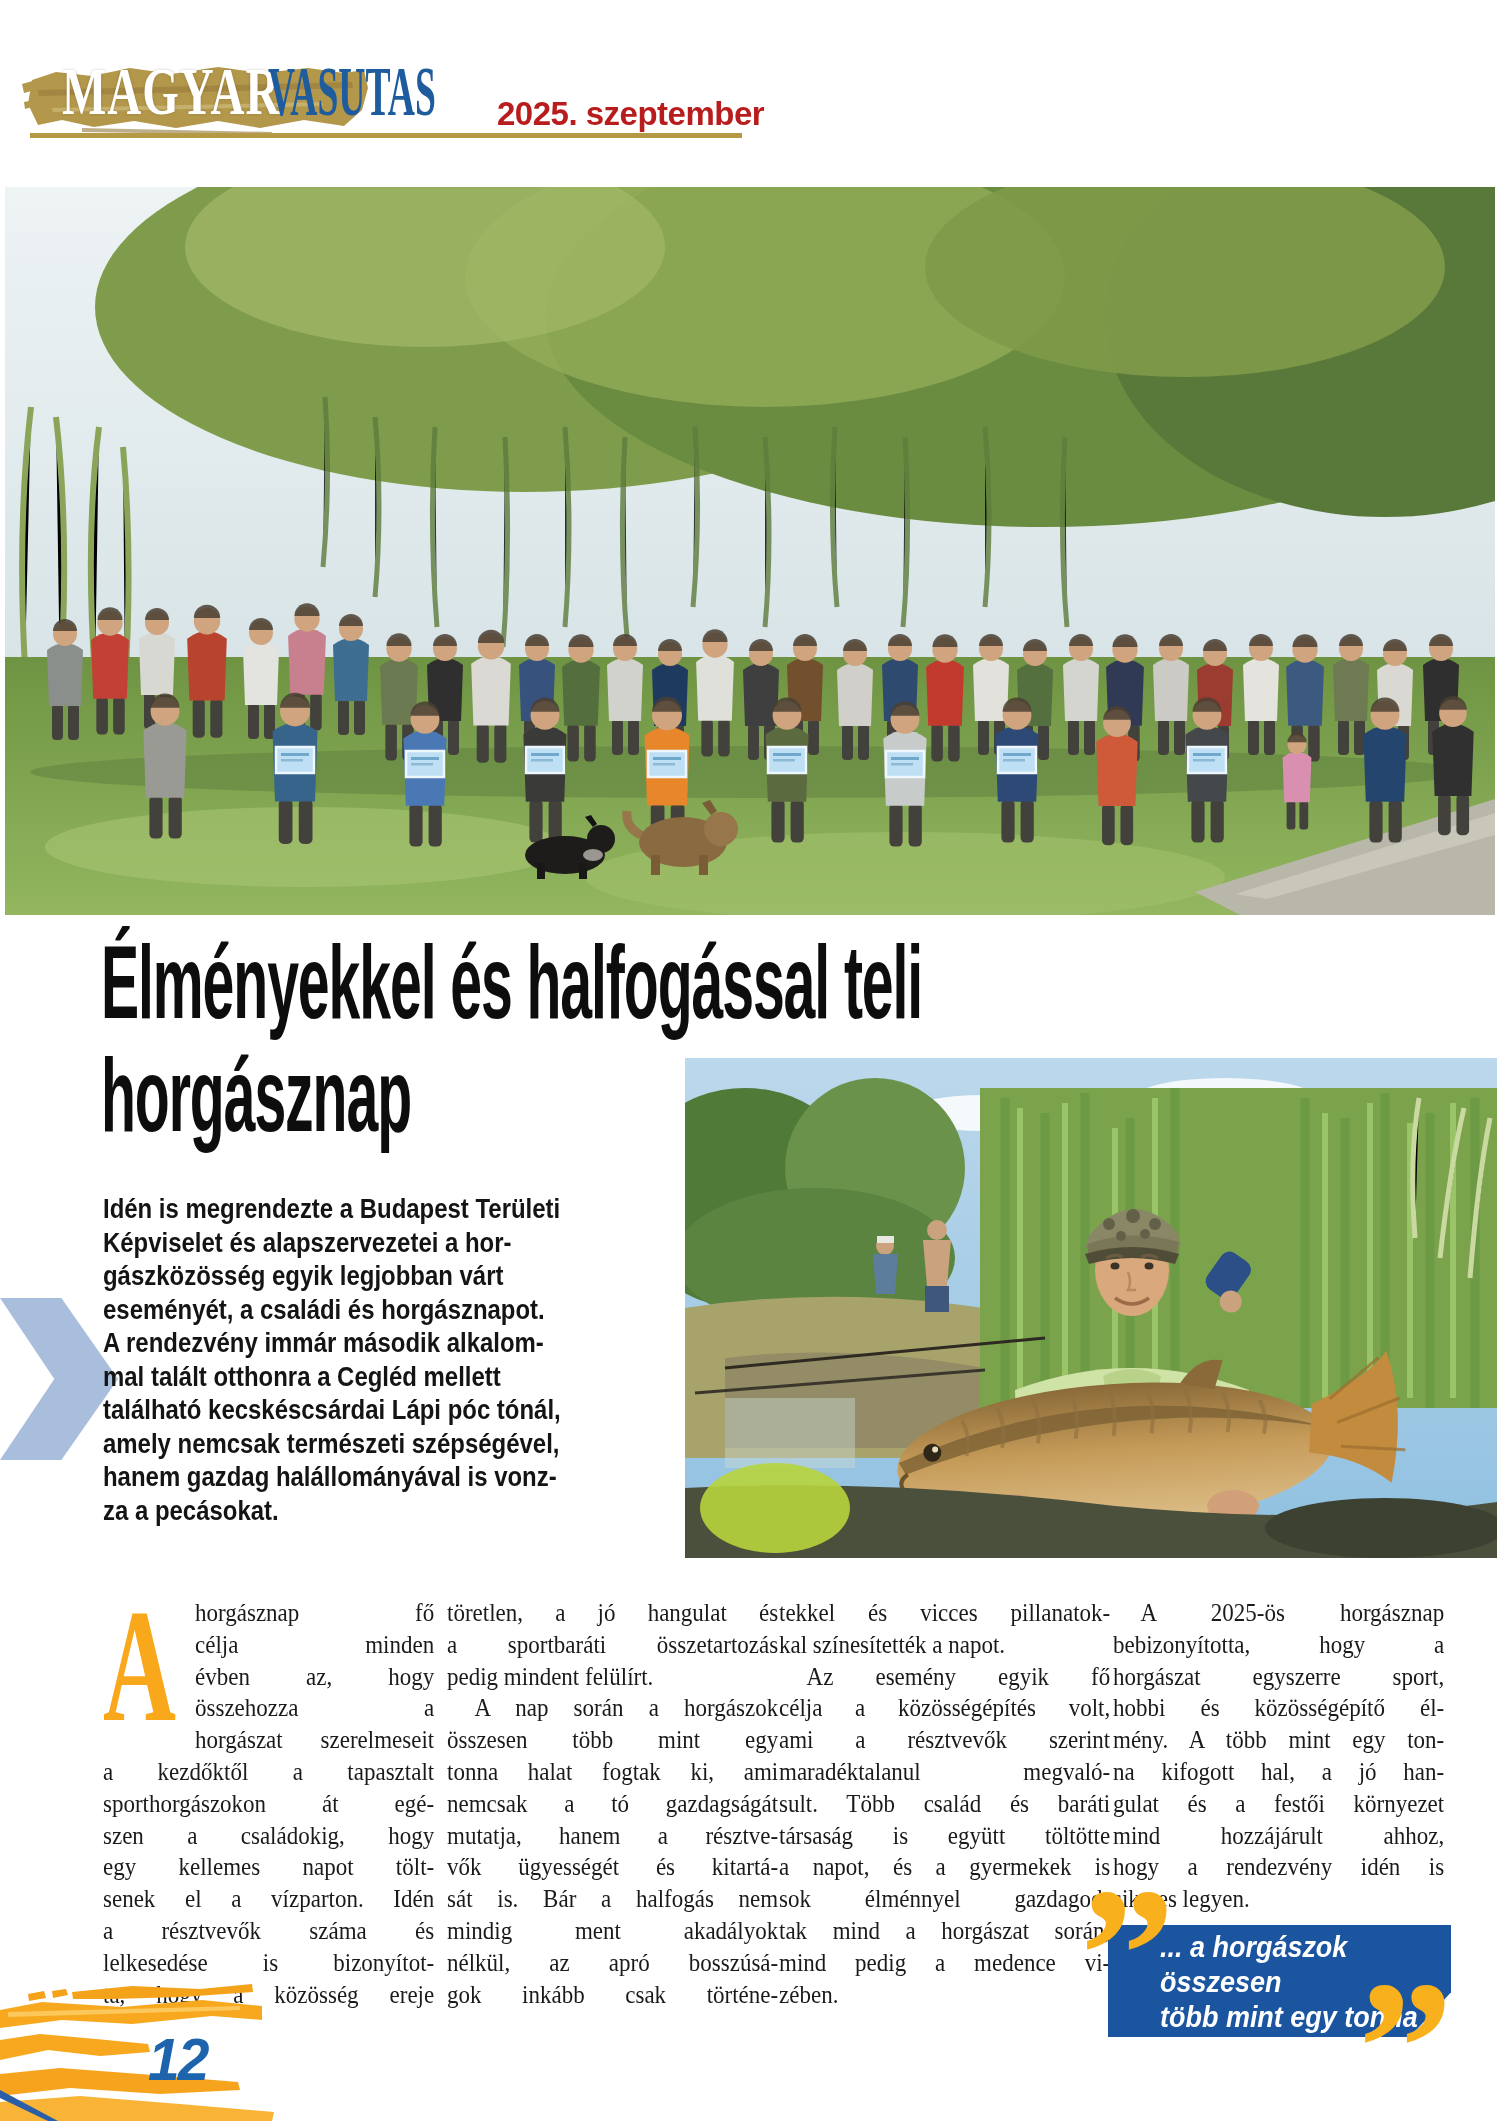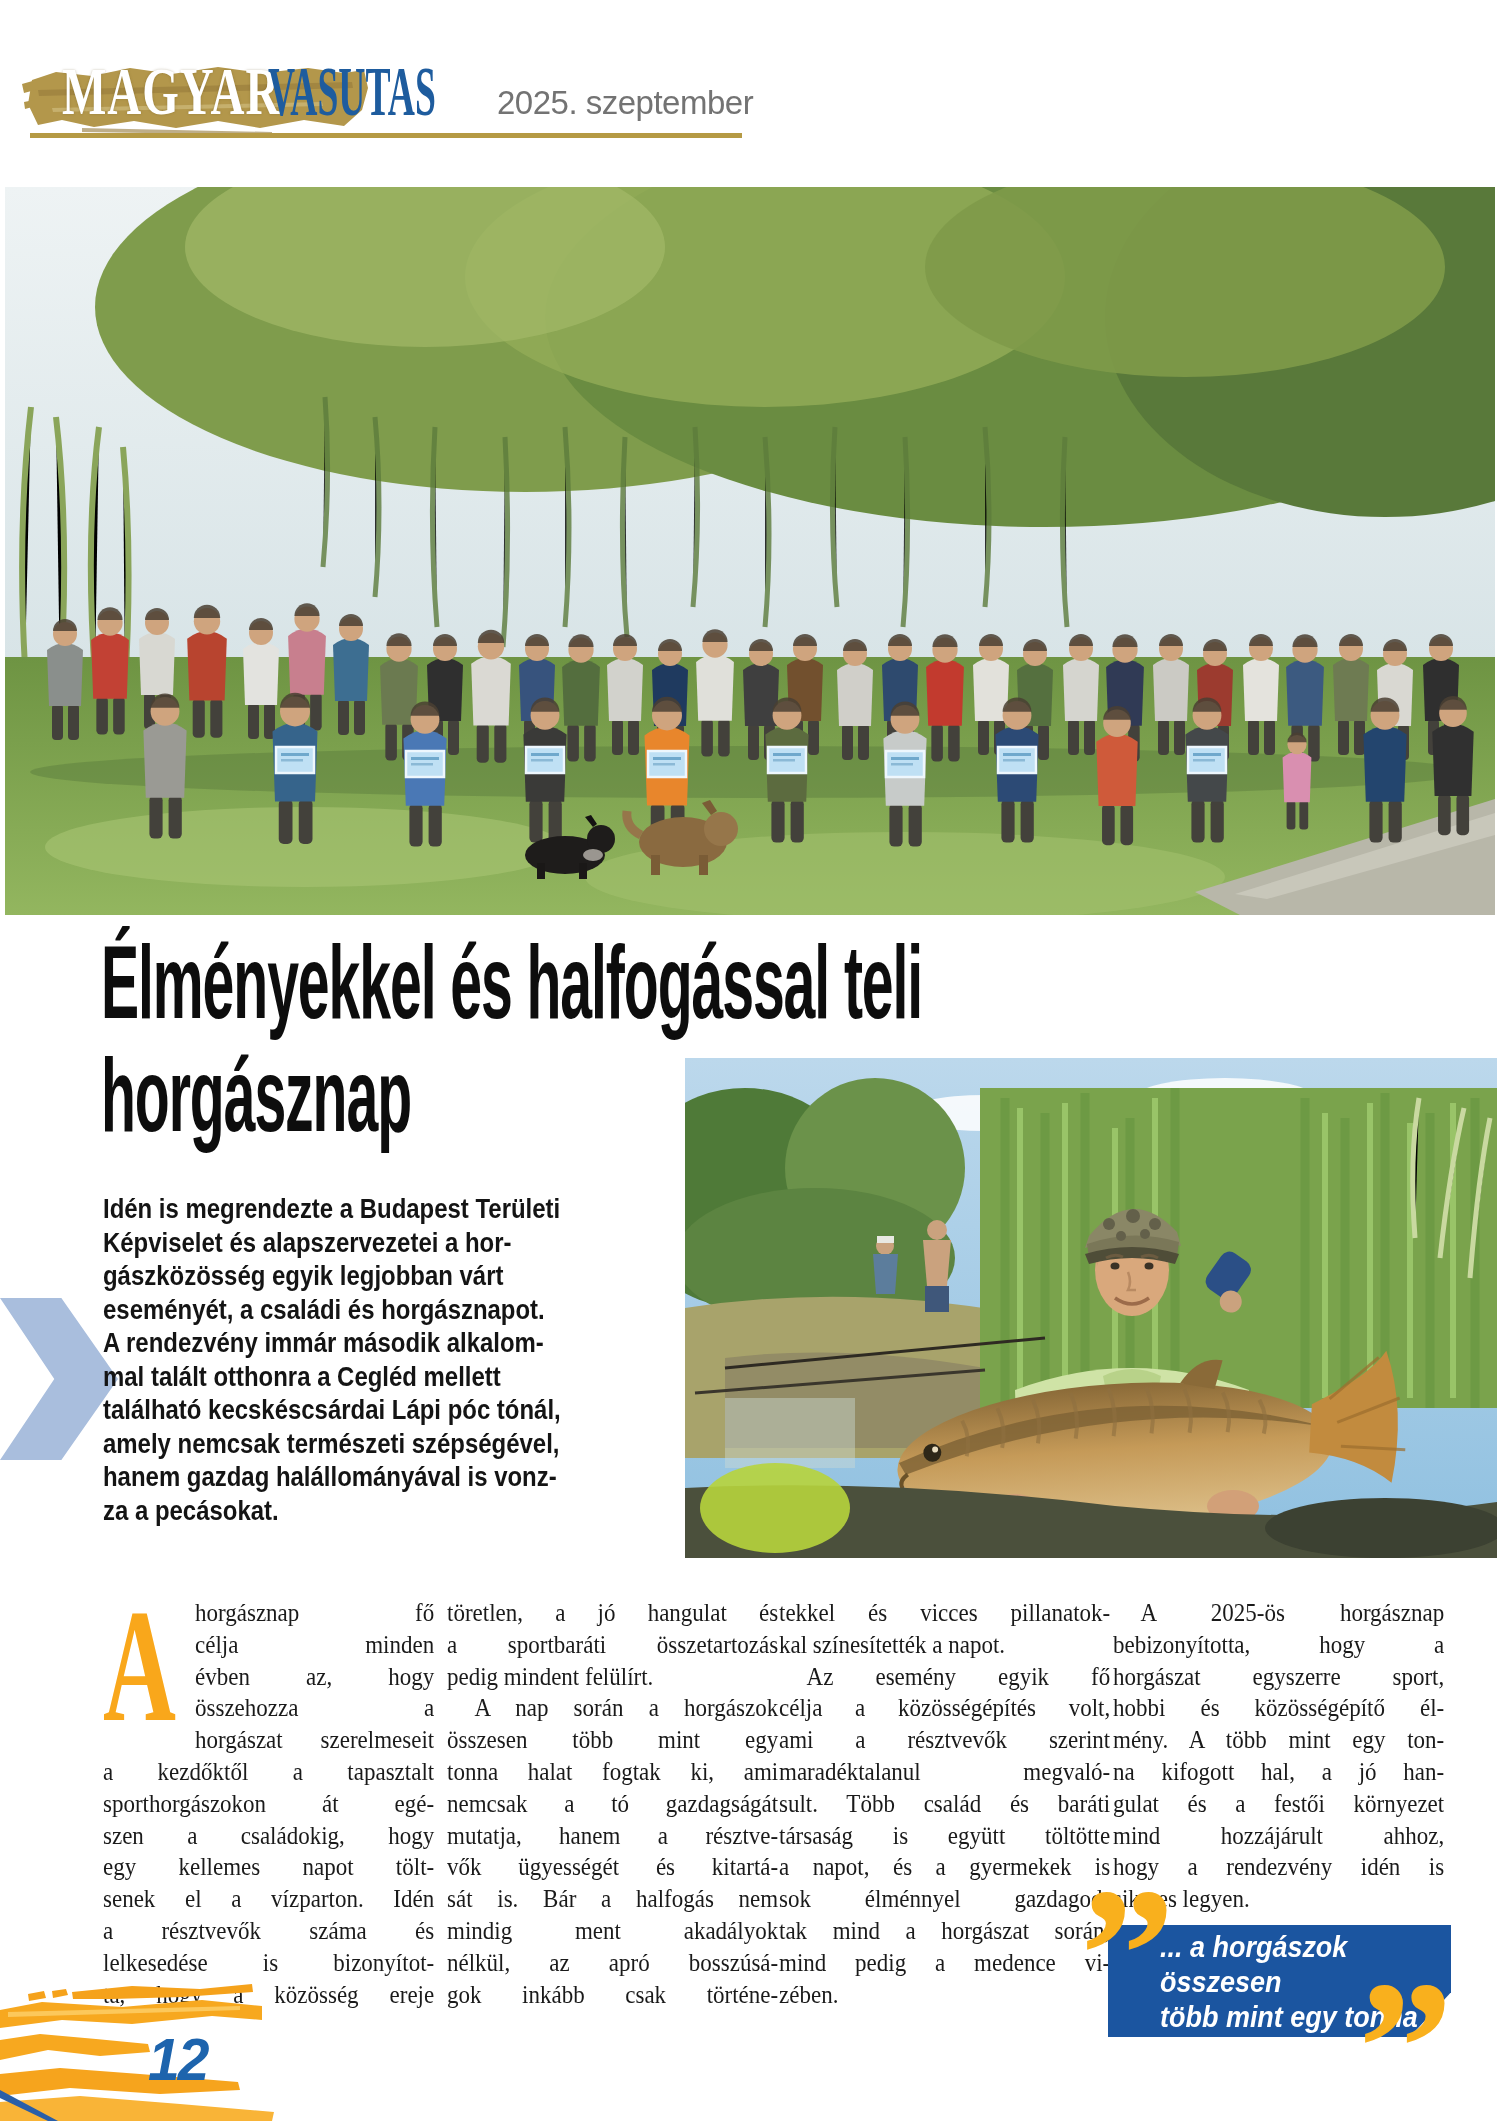--- a/index.html
+++ b/index.html
@@ -7,21 +7,21 @@
         font-family:"Liberation Sans",sans-serif;}
   .abs{position:absolute;}
 
   
   .logo-magyar{left:62px;top:52px;color:#ffffff;font-family:"Liberation Serif",serif;
     font-weight:bold;font-size:47px;letter-spacing:1px;transform:scale(1.0,1.45);
     transform-origin:0 0;text-shadow:0 0 2px rgba(90,70,20,.35);}
   .logo-vasutas{left:268px;top:50px;color:#1e5c9e;font-family:"Liberation Serif",serif;
     font-weight:bold;font-size:47px;letter-spacing:0px;transform:scale(0.8,1.5);
     transform-origin:0 0;}
-  .issue-date{left:497px;top:84px;color:#737373;font-size:33px;letter-spacing:-0.5px;}
+  .issue-date{left:497px;top:95px;color:#b91c1c;font-size:33px;letter-spacing:-0.5px;font-weight:bold;}
   .gold-rule{left:30px;top:133px;width:712px;height:5px;background:#b59a44;}
 
   
   .photo{display:block;}
 
   
   .headline{left:101px;top:926px;width:1700px;color:#0d0d0d;font-weight:bold;
     font-size:104px;line-height:113px;letter-spacing:-2px;transform:scaleX(0.55);
     transform-origin:0 0;white-space:pre-line;}
 

